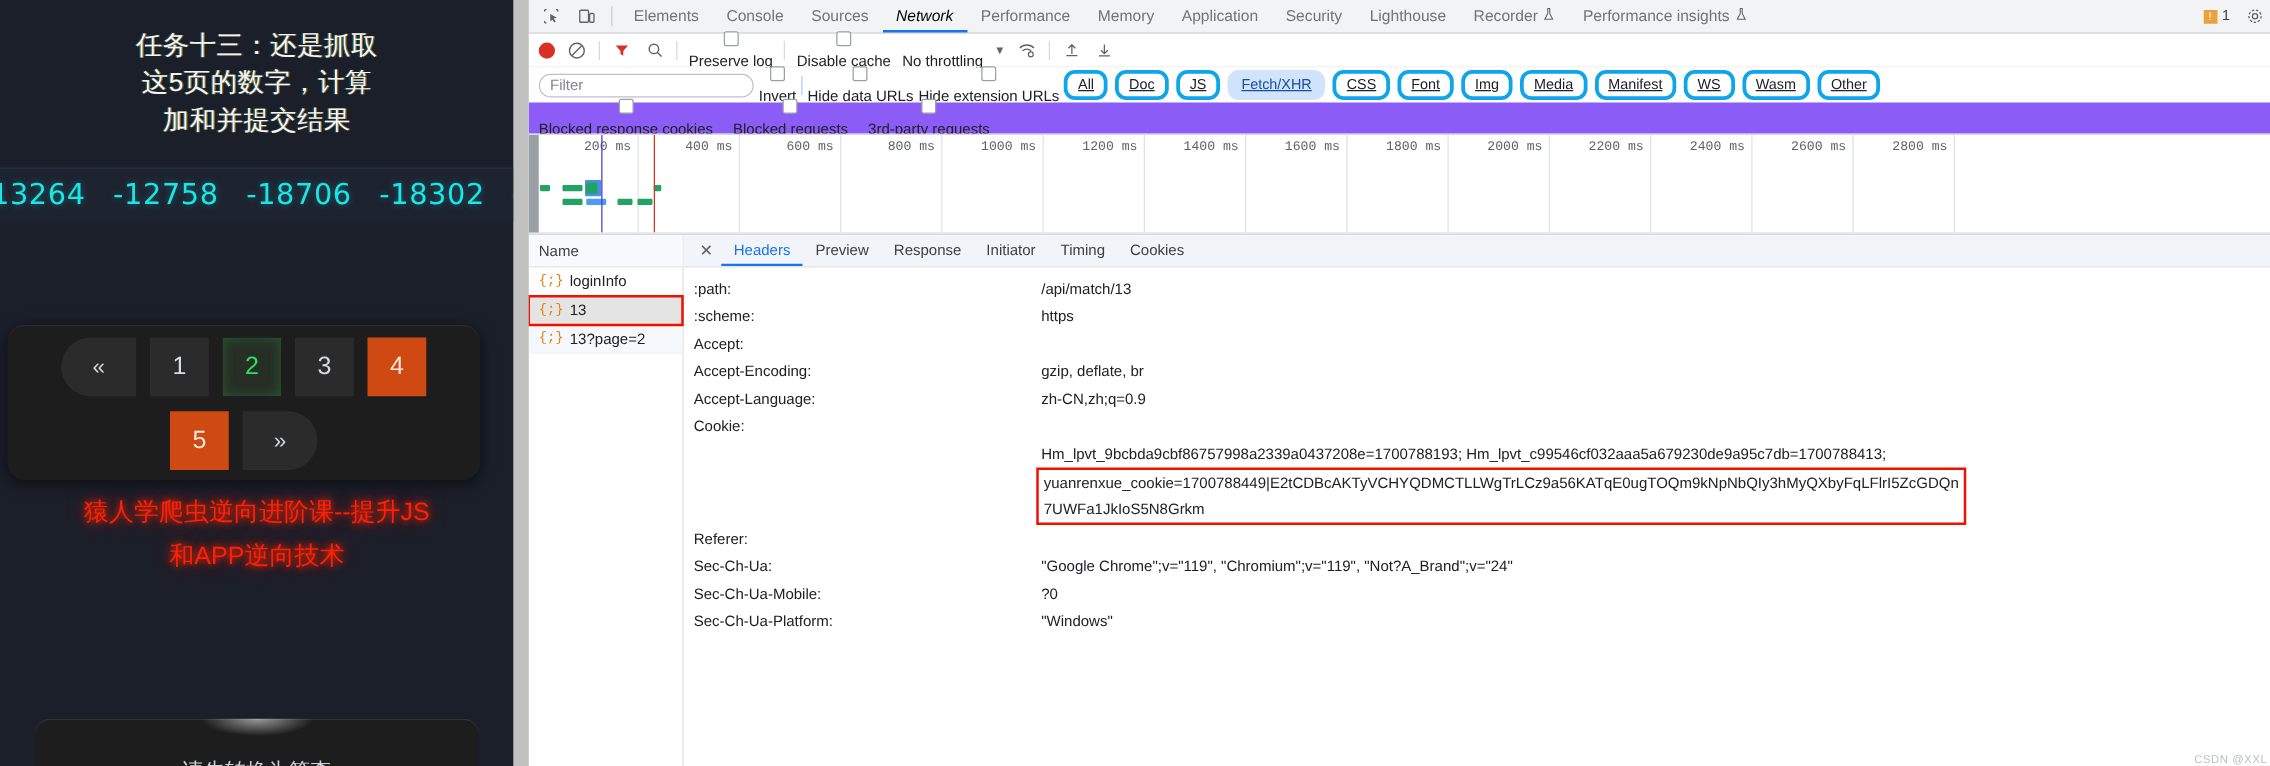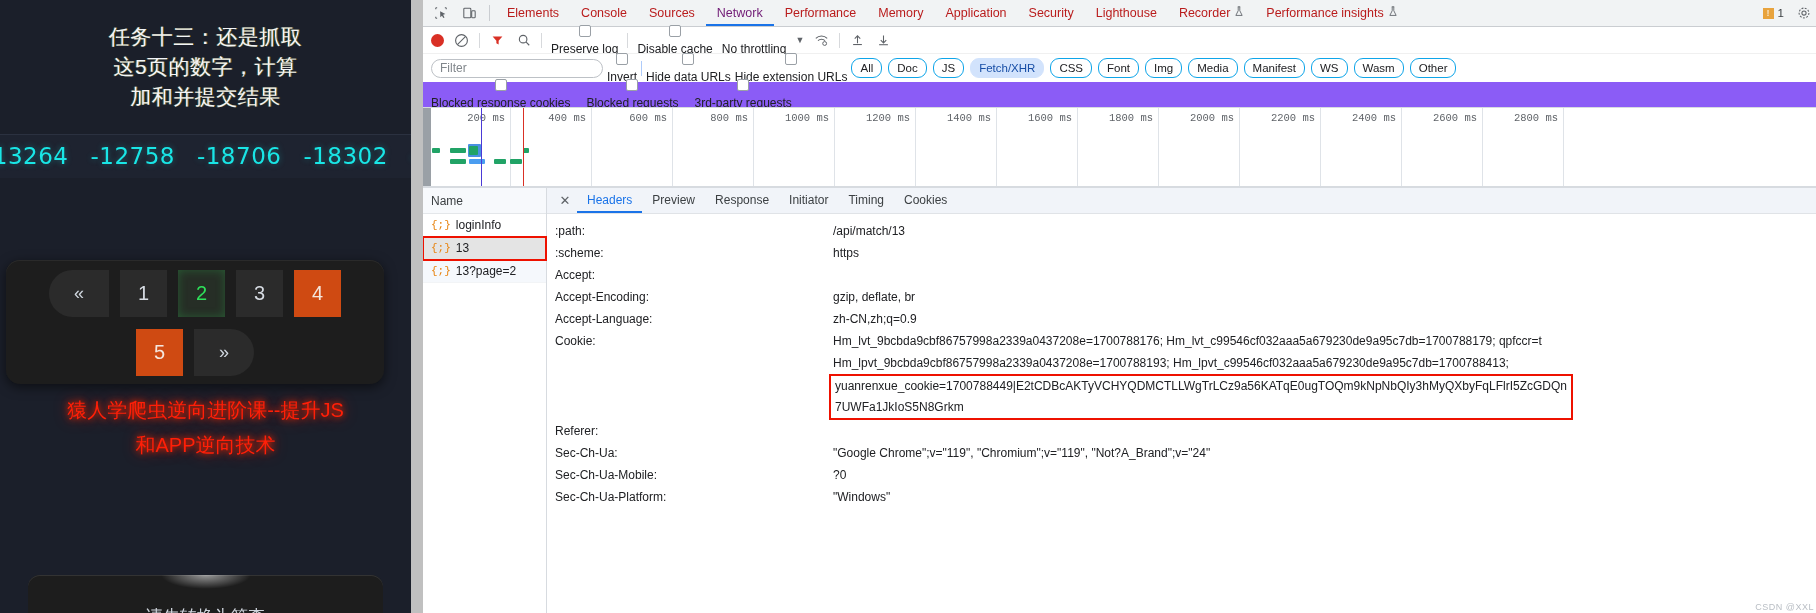--- a/index.html
+++ b/index.html
@@ -128,25 +128,25 @@
     gap: 0;
   }
   .tb-icon {
     width: 28px; height: 26px;
     display: flex; align-items: center; justify-content: center;
     color: #5f6368; cursor: pointer;
   }
   .tb-sep { width: 1px; height: 16px; background: #cacdd1; margin: 0 6px; }
   .tab {
     padding: 0 11px; height: 26px; line-height: 26px;
-    color: #b91c1c; font-size: 12.5px; cursor: pointer;
+    color: #737373; font-size: 12.5px; cursor: pointer;
     white-space: nowrap;
     display: flex; align-items: center; gap: 4px;
   }
-  .tab.active { color: #701a75; box-shadow: inset 0 -2px 0 #1a73e8; }
+  .tab.active { color: #000000; box-shadow: inset 0 -2px 0 #1a73e8; font-style: italic; }
   .tabbar-spacer { flex: 1 1 auto; }
   .warn-badge { display: flex; align-items: center; gap: 4px; padding-right: 8px; }
   .warn-sq { width: 11px; height: 11px; background: #e8a33d; display:flex;align-items:center;justify-content:center;color:#fff;font-size:9px;line-height:11px;}
   .warn-n { font-size: 11.5px; color: #3c4043; }
   .tb-right-icon { width: 24px; display:flex;align-items:center;justify-content:center;color:#5f6368; }
 
   
   .toolrow {
     height: 27px; display: flex; align-items: center; gap: 9px;
     padding: 0 8px; background: #fff;
@@ -167,23 +167,23 @@
   .filter-input {
     width: 172px; height: 19px;
     border: 1px solid #bdc1c6; border-radius: 10px;
     font-size: 12px; color: #202124; padding: 0 8px;
     font-family: "Liberation Sans", sans-serif;
     outline: none; background: #fff;
   }
   .filter-input::placeholder { color: #80868b; }
   .chiprow { display: flex; align-items: center; gap: 6px; }
   .chip {
-    border: 1px solid #0ea5e9; border-radius: 9px;
+    border: 3px solid #0ea5e9; border-radius: 9px;
     padding: 1px 8px; font-size: 11.5px; color: #202124;
-    background: #fff; cursor: pointer; white-space: nowrap; line-height: 16px;
+    background: #fff; cursor: pointer; white-space: nowrap; line-height: 16px; text-decoration: underline;
   }
   .chip.sel { background: #d2e3fc; border-color: #d2e3fc; color: #174ea6; }
   .blockrow { height: 25px; display: flex; align-items: center; gap: 16px; padding: 0 8px; background:#8b5cf6;}
 
   
   .overview {
     height: 80px; border-top: 1px solid #d7dbe0; border-bottom: 1px solid #d7dbe0;
     display: flex; position: relative; background: #fff;
   }
   .ov-gutter { width: 8px; background: #9aa0a6; flex: 0 0 8px; }
@@ -565,21 +565,20 @@
             <div class="hrow">
               <div class="hkey">Accept-Encoding:</div>
               <div class="hval">gzip, deflate, br</div>
             </div>
             <div class="hrow">
               <div class="hkey">Accept-Language:</div>
               <div class="hval">zh-CN,zh;q=0.9</div>
             </div>
             <div class="hrow">
               <div class="hkey">Cookie:</div>
-              <div class="hval">Hm_lvt_9bcbda9cbf86757998a2339a0437208e=1700788176; Hm_lvt_c99546cf032aaa5a679230de9a95c7db=1700788179; qpfccr=t</div>
             </div>
             <div class="hrow">
               <div class="hkey"></div>
             </div>
             <div class="hrow">
               <div class="hkey"></div>
               <div class="hval cont">Hm_lpvt_9bcbda9cbf86757998a2339a0437208e=1700788193; Hm_lpvt_c99546cf032aaa5a679230de9a95c7db=1700788413;</div>
             </div>
             <div class="hrow" style="line-height:21px">
               <div class="hkey"></div>

